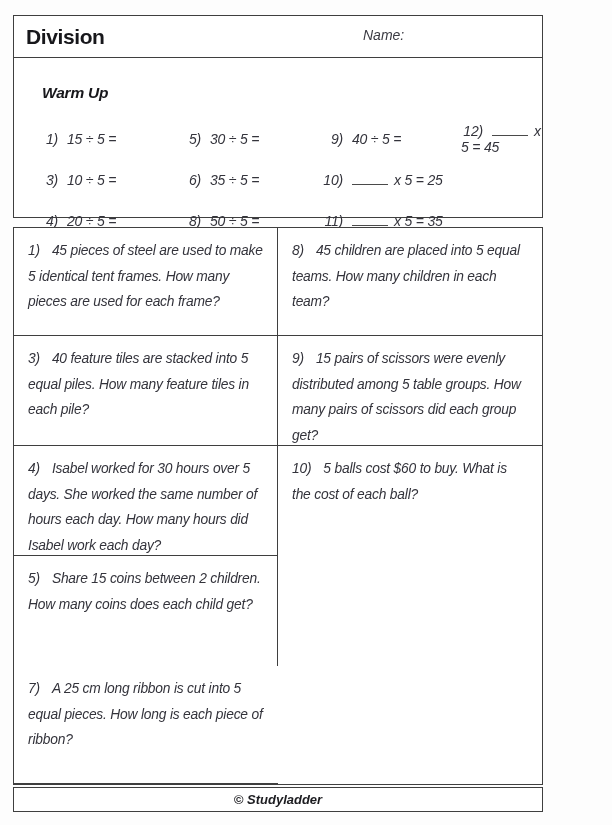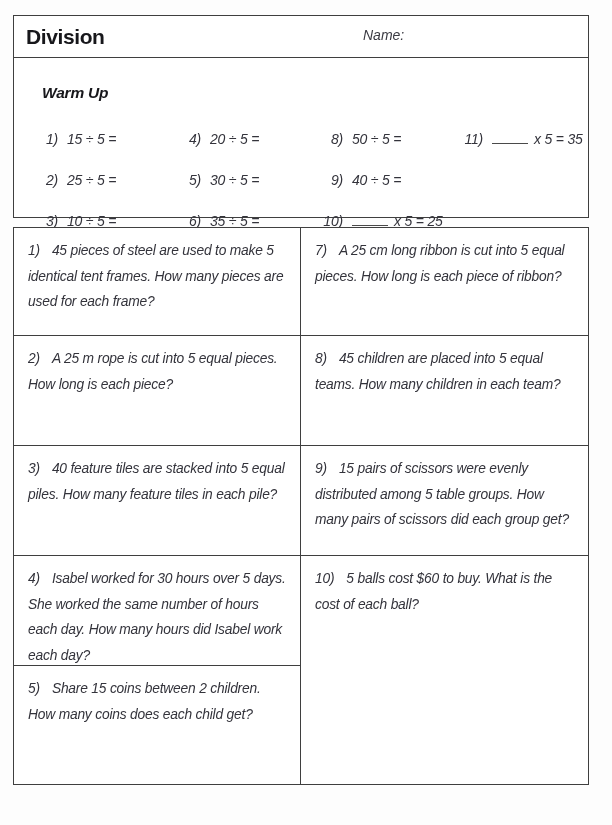--- a/index.html
+++ b/index.html
@@ -4,21 +4,21 @@
 <style>
   html, body { margin:0; padding:0; }
   body {
     width:612px; height:825px;
     background:#fdfdfd;
     font-family:"Liberation Sans", sans-serif;
     color:#33333b;
   }
   .page { position:relative; width:612px; height:825px; }
   .box {
-    position:absolute; left:13px; width:576px;
+    position:absolute; left:13px; width:530px;
     background:#fff; border:1.6px solid #3f3f3f;
     box-sizing:border-box;
   }
 
   
   .header-warmup { top:15px; height:203px; }
   .header-row {
     position:relative; height:42px;
     border-bottom:1.6px solid #3f3f3f;
     display:flex; align-items:center;
@@ -83,39 +83,41 @@
 
   <section class="box header-warmup">
     <div class="header-row">
       <h1 class="title">Division</h1>
       <span class="name-label">Name:</span>
     </div>
     <div class="warmup">
       <h2 class="warmup-heading">Warm Up</h2>
       <div class="warmup-grid">
         <div class="wu-item"><span class="wu-num">1)</span><span class="wu-expr">15 ÷ 5 =</span></div>
-        <div class="wu-item"><span class="wu-num">2)</span><span class="wu-expr">25 ÷ 5 =</span></div>
         <div class="wu-item"><span class="wu-num">3)</span><span class="wu-expr">10 ÷ 5 =</span></div>
         <div class="wu-item"><span class="wu-num">4)</span><span class="wu-expr">20 ÷ 5 =</span></div>
         <div class="wu-item"><span class="wu-num">5)</span><span class="wu-expr">30 ÷ 5 =</span></div>
         <div class="wu-item"><span class="wu-num">6)</span><span class="wu-expr">35 ÷ 5 =</span></div>
         <div class="wu-item"><span class="wu-num">8)</span><span class="wu-expr">50 ÷ 5 =</span></div>
         <div class="wu-item"><span class="wu-num">9)</span><span class="wu-expr">40 ÷ 5 =</span></div>
         <div class="wu-item"><span class="wu-num">10)</span><span class="blank-line"></span><span class="wu-expr">x 5 = 25</span></div>
         <div class="wu-item"><span class="wu-num">11)</span><span class="blank-line"></span><span class="wu-expr">x 5 = 35</span></div>
+        <div class="wu-item"><span class="wu-num">12)</span><span class="blank-line"></span><span class="wu-expr">x 5 = 45</span></div>
       </div>
     </div>
   </section>
 
   <section class="box problems">
     <div class="cell col-left row-b"><span class="p-num">1)</span><span class="p-text">45 pieces of steel are used to make 5 identical tent frames. How many pieces are used for each frame?</span></div>
-    <div class="cell col-left row-b"><span class="p-num">2)</span><span class="p-text">A 25 m rope is cut into 5 equal pieces. How long is each piece?</span></div>
     <div class="cell col-left row-b"><span class="p-num">3)</span><span class="p-text">40 feature tiles are stacked into 5 equal piles. How many feature tiles in each pile?</span></div>
     <div class="cell col-left row-b"><span class="p-num">4)</span><span class="p-text">Isabel worked for 30 hours over 5 days. She worked the same number of hours each day. How many hours did Isabel work each day?</span></div>
     <div class="cell col-left"><span class="p-num">5)</span><span class="p-text">Share 15 coins between 2 children. How many coins does each child get?</span></div>
     <div class="cell row-b"><span class="p-num">7)</span><span class="p-text">A 25 cm long ribbon is cut into 5 equal pieces. How long is each piece of ribbon?</span></div>
     <div class="cell row-b"><span class="p-num">8)</span><span class="p-text">45 children are placed into 5 equal teams. How many children in each team?</span></div>
     <div class="cell row-b"><span class="p-num">9)</span><span class="p-text">15 pairs of scissors were evenly distributed among 5 table groups. How many pairs of scissors did each group get?</span></div>
     <div class="cell"><span class="p-num">10)</span><span class="p-text">5 balls cost $60 to buy. What is the cost of each ball?</span></div>
   </section>
 
+  <footer class="box footer">
+    <span>© Studyladder</span>
+  </footer>
 
 </div>
 
 </body></html>

